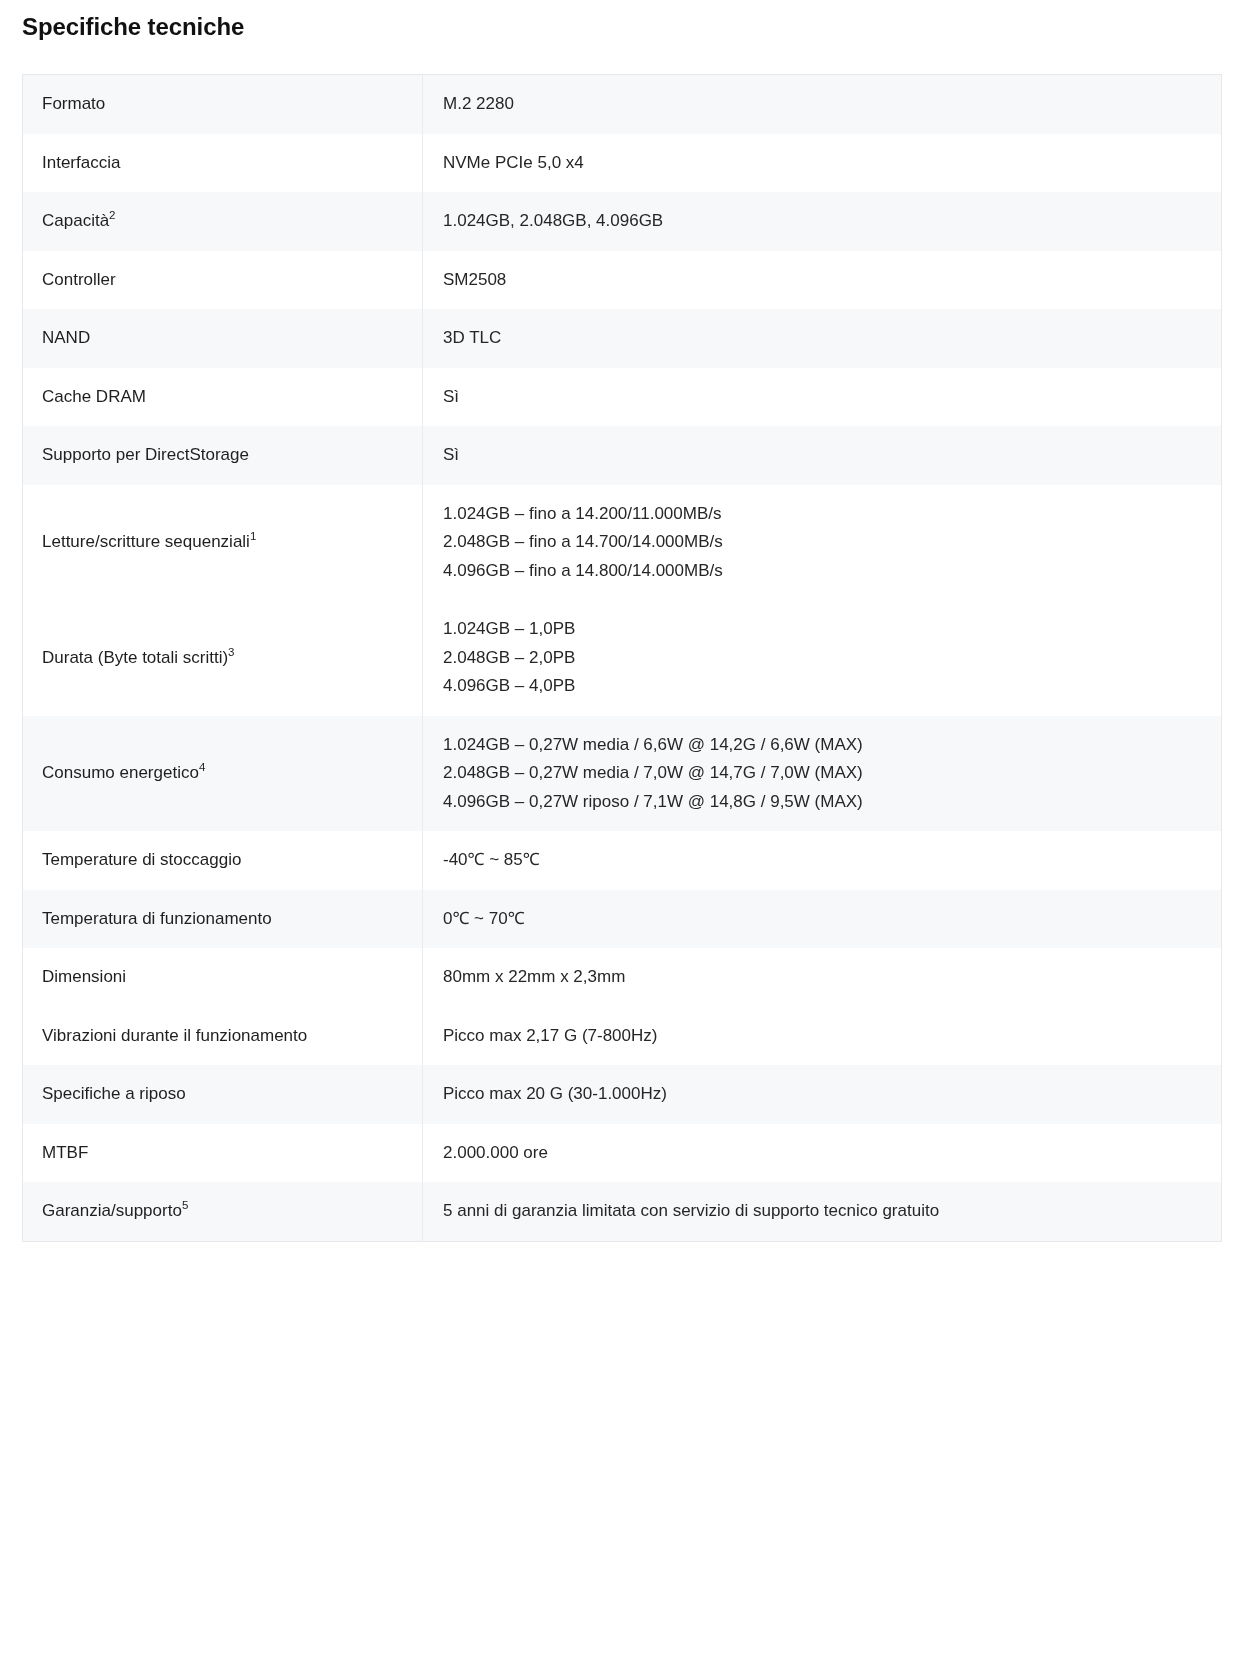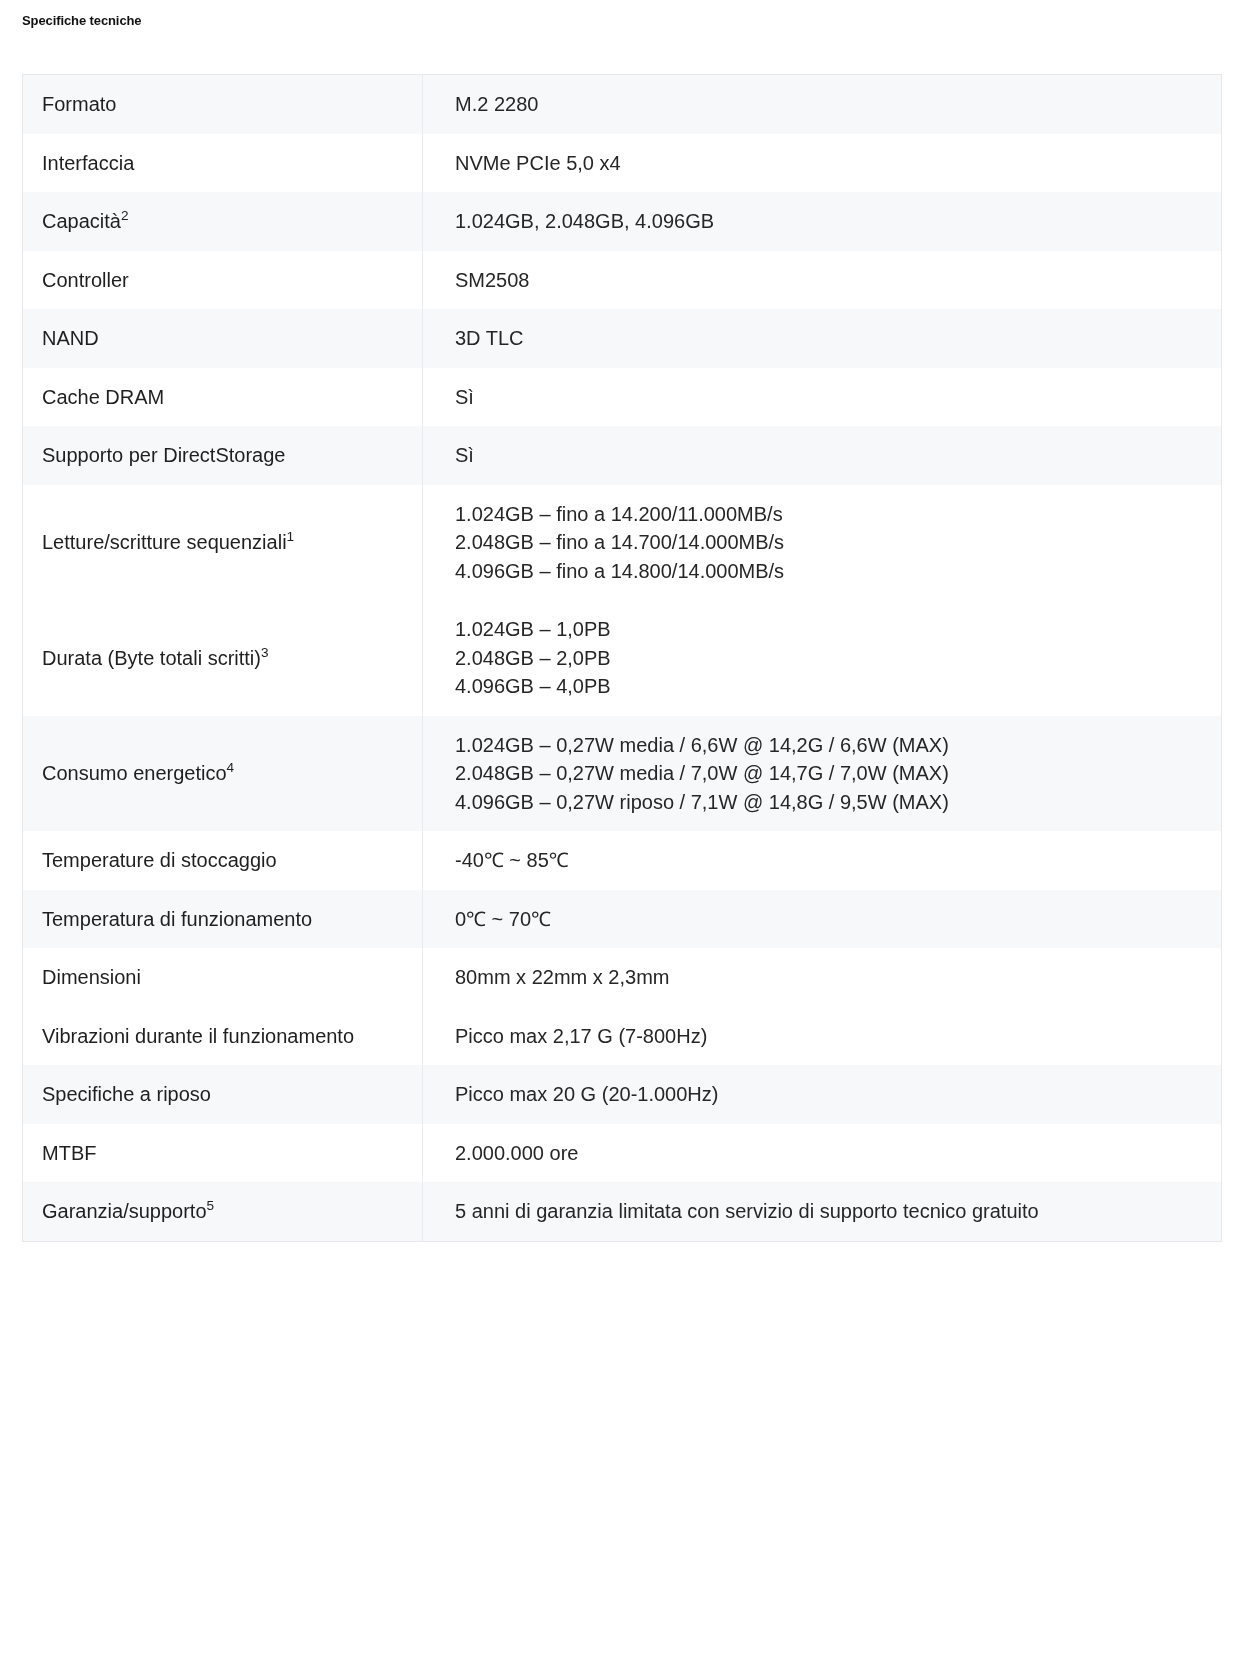--- a/index.html
+++ b/index.html
@@ -18,21 +18,21 @@
   .page {
     position: relative;
     width: 1249px;
     height: 1666px;
     background: #ffffff;
   }
   .page-title {
     position: absolute;
     left: 22px;
     top: 13px;
-    font-size: 13px;
+    font-size: 24px;
     font-weight: bold;
     color: #111111;
     letter-spacing: -0.1px;
   }
   .spec-table {
     position: absolute;
     left: 22px;
     top: 74px;
     width: 1200px;
     border: 1px solid #e6e8ec;
@@ -41,34 +41,34 @@
   }
   .spec-table tr {
     background: #ffffff;
   }
   .spec-table tr.alt {
     background: #f7f8fa;
   }
   .spec-table td {
     border: none;
     vertical-align: middle;
-    font-size: 20px;
+    font-size: 17px;
     line-height: 28.5px;
     color: #2a2a2a;
     padding: 15px 0 15px 0;
   }
   .spec-table td.label {
     width: 400px;
     padding-left: 19px;
     padding-right: 14px;
     border-right: 1px solid #e9ebee;
     color: #1f1f1f;
   }
   .spec-table td.value {
-    padding-left: 32px;
+    padding-left: 20px;
     padding-right: 16px;
     color: #262626;
   }
   .spec-table td .line {
     display: block;
     white-space: nowrap;
   }
   sup {
     font-size: 0.68em;
     vertical-align: super;
@@ -170,21 +170,21 @@
         </tr>
         <tr>
           <td class="label"><span>Vibrazioni durante il funzionamento</span></td>
           <td class="value">
             <span class="line">Picco max 2,17 G (7-800Hz)</span>
           </td>
         </tr>
         <tr class="alt">
           <td class="label"><span>Specifiche a riposo</span></td>
           <td class="value">
-            <span class="line">Picco max 20 G (20-1.000Hz)</span>
+            <span class="line">Picco max 20 G (30-1.000Hz)</span>
           </td>
         </tr>
         <tr>
           <td class="label"><span>MTBF</span></td>
           <td class="value">
             <span class="line">2.000.000 ore</span>
           </td>
         </tr>
         <tr class="alt">
           <td class="label"><span>Garanzia/supporto</span><sup>5</sup></td>

